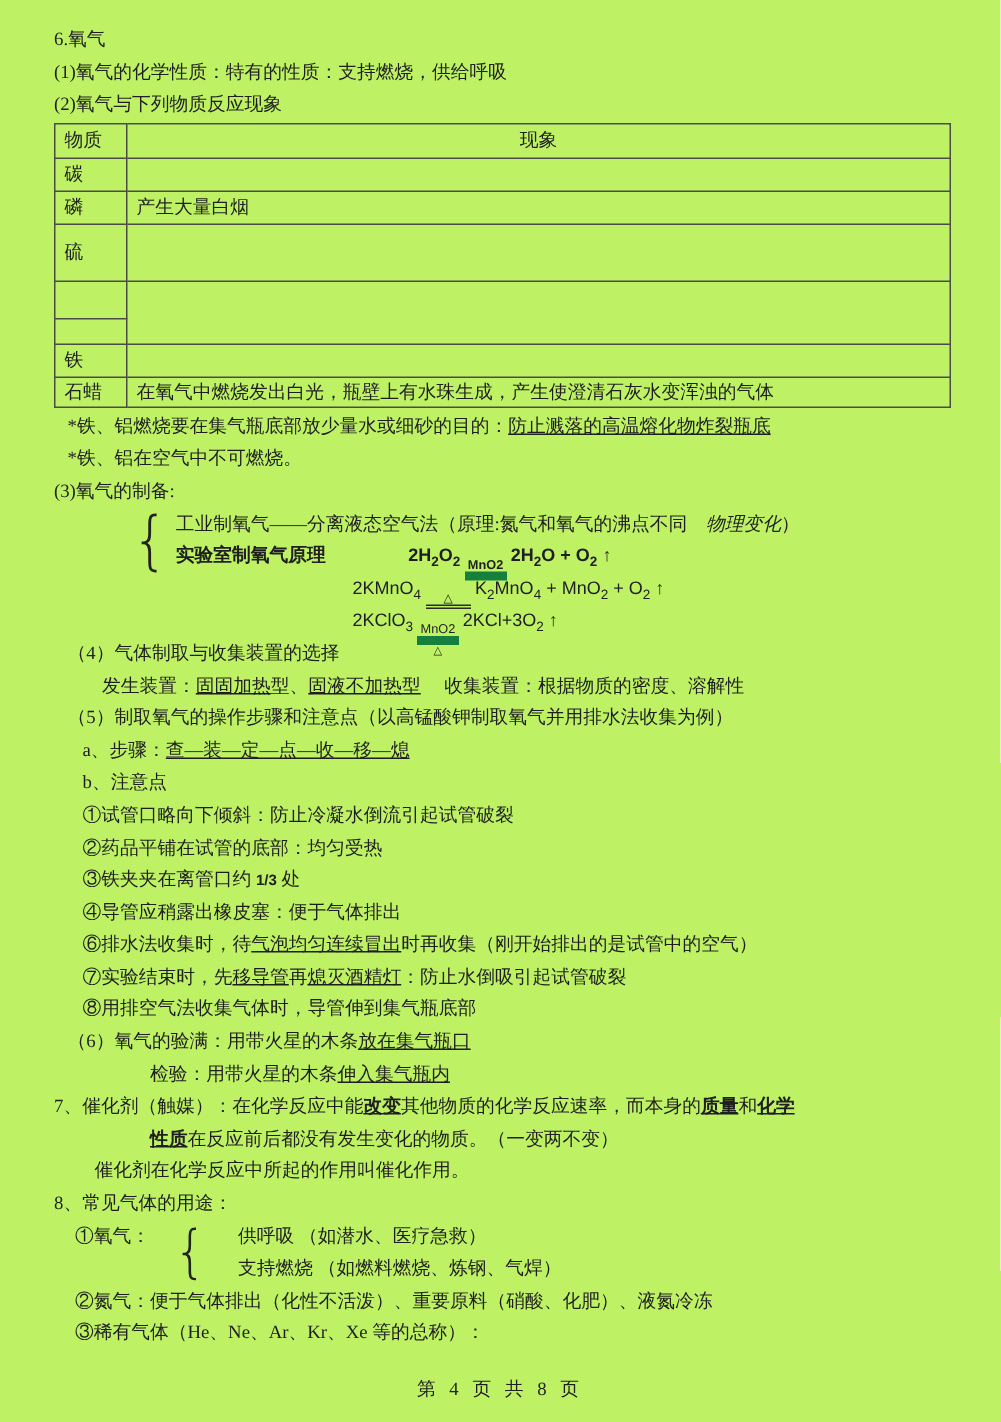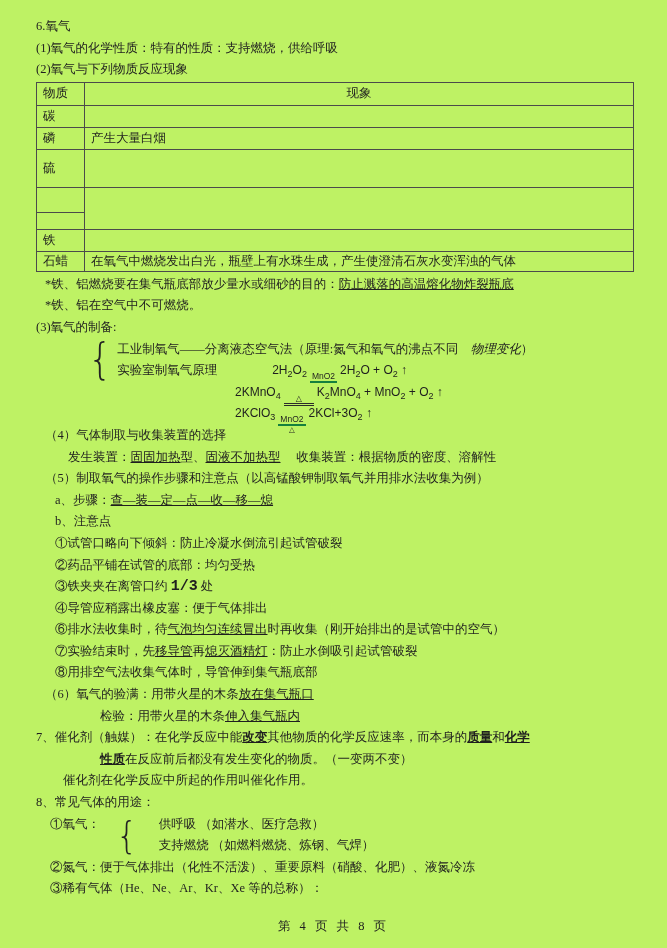--- a/index.html
+++ b/index.html
@@ -28,30 +28,30 @@
   tr.rh-hdr{height:23px} tr.rh-std{height:22px} tr.rh-tall{height:38px}
   tr.rh-sm1{height:25px} tr.rh-sm2{height:17px} tr.rh-wax{height:20px}
 
   .prep-row{display:flex;margin-left:52px;align-items:stretch;}
   .brace{
     font-family:"DejaVu Sans",sans-serif;font-weight:300;
     font-size:38px;line-height:43.2px;height:43.2px;
     margin-right:5px;transform:scaleY(1.12);color:#222;
   }
   .brace-sm{font-size:34px;line-height:43.2px;height:43.2px;}
-  .lab-row{display:flex;}
+  .lab-row{display:flex;font-weight:bold;}
   .lab-eq{margin-left:55px;}
   .eqline{margin-left:199px;}
   .eq, .eq span{font-family:"Liberation Sans","DejaVu Sans",sans-serif;font-size:12px;}
   .eq sub{font-family:"Liberation Sans","DejaVu Sans",sans-serif;font-size:9px;line-height:0;}
   sub{font-size:9px;line-height:0;}
-  .num{font-family:Liberation Mono, monospace;font-weight:bold;font-size:15px;}
+  .num{font-family:Liberation Sans, sans-serif;font-weight:bold;font-size:10px;}
 
   .cond{display:inline-flex;flex-direction:column;align-items:center;vertical-align:-5px;margin:0 3px;}
-  .cond-over{font-size:8.5px !important;line-height:10px;padding:0 2px;border-bottom:2px solid #15803d;
+  .cond-over{font-size:8.5px !important;line-height:10px;padding:0 2px;border-bottom:6px solid #15803d;
              font-family:"Liberation Sans","DejaVu Sans",sans-serif;}
   .cond-over.noline{border-bottom:none;font-size:8px !important;line-height:8px;}
   .dbl{width:30px;height:3px;border-top:1px solid #2a2a2a;border-bottom:1px solid #2a2a2a;box-sizing:border-box;}
   .cond-under{font-size:7.5px !important;line-height:8px;font-family:"Liberation Sans","DejaVu Sans",sans-serif;}
 
   .uses-row{display:flex;margin-left:14px;gap:16px;}
   .footer{position:absolute;left:0;right:0;bottom:13px;text-align:center;font-size:12.5px;letter-spacing:3px;}
 </style>
 </head>
 <body>

